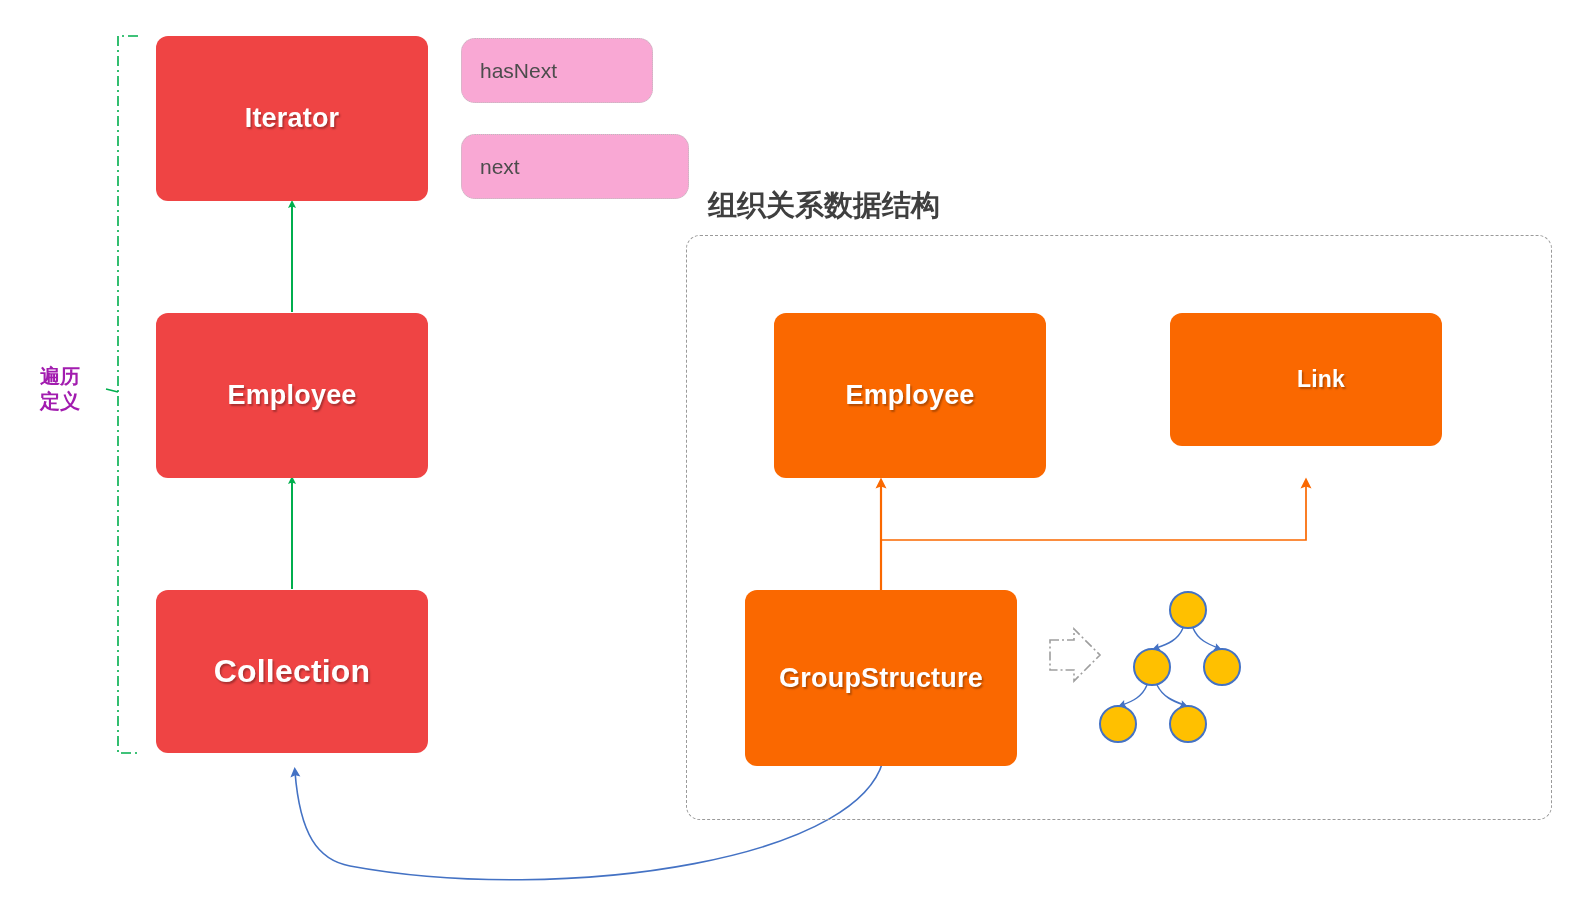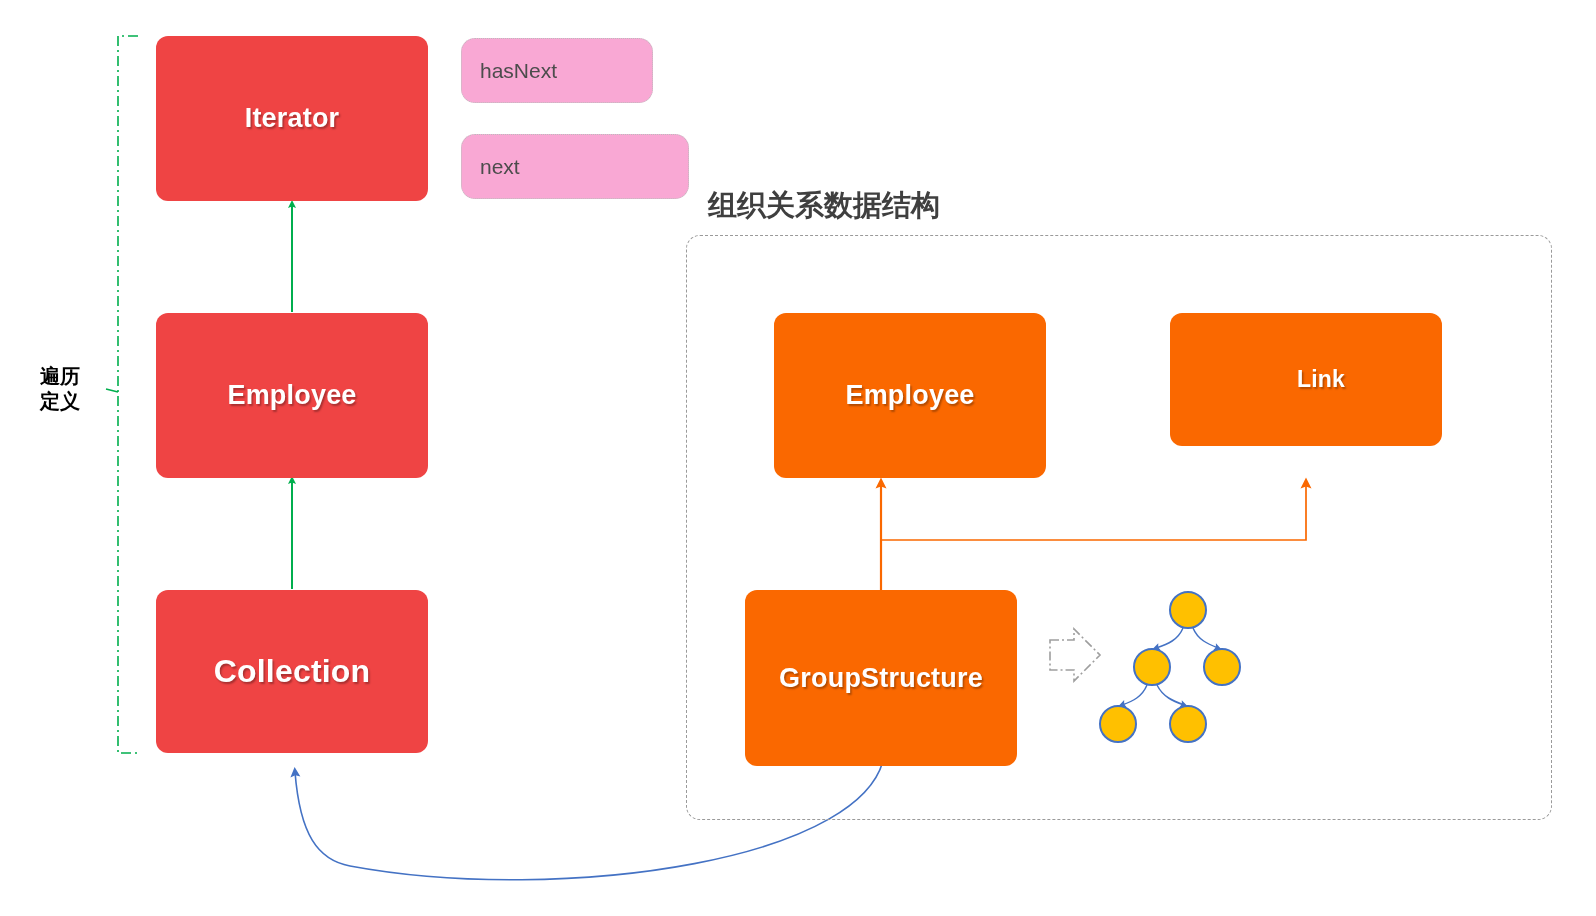--- a/index.html
+++ b/index.html
@@ -65,21 +65,21 @@
   }
   .group-title {
     position: absolute;
     color: #3f3f3f;
     font-size: 29px;
     font-weight: bold;
     white-space: nowrap;
   }
   .bracket-label {
     position: absolute;
-    color: #000000;
+    color: #a21caf;
     font-size: 20px;
     font-weight: bold;
     line-height: 1.25;
     text-align: left;
     white-space: pre-line;
   }
 </style>
 </head>
 <body>
 

